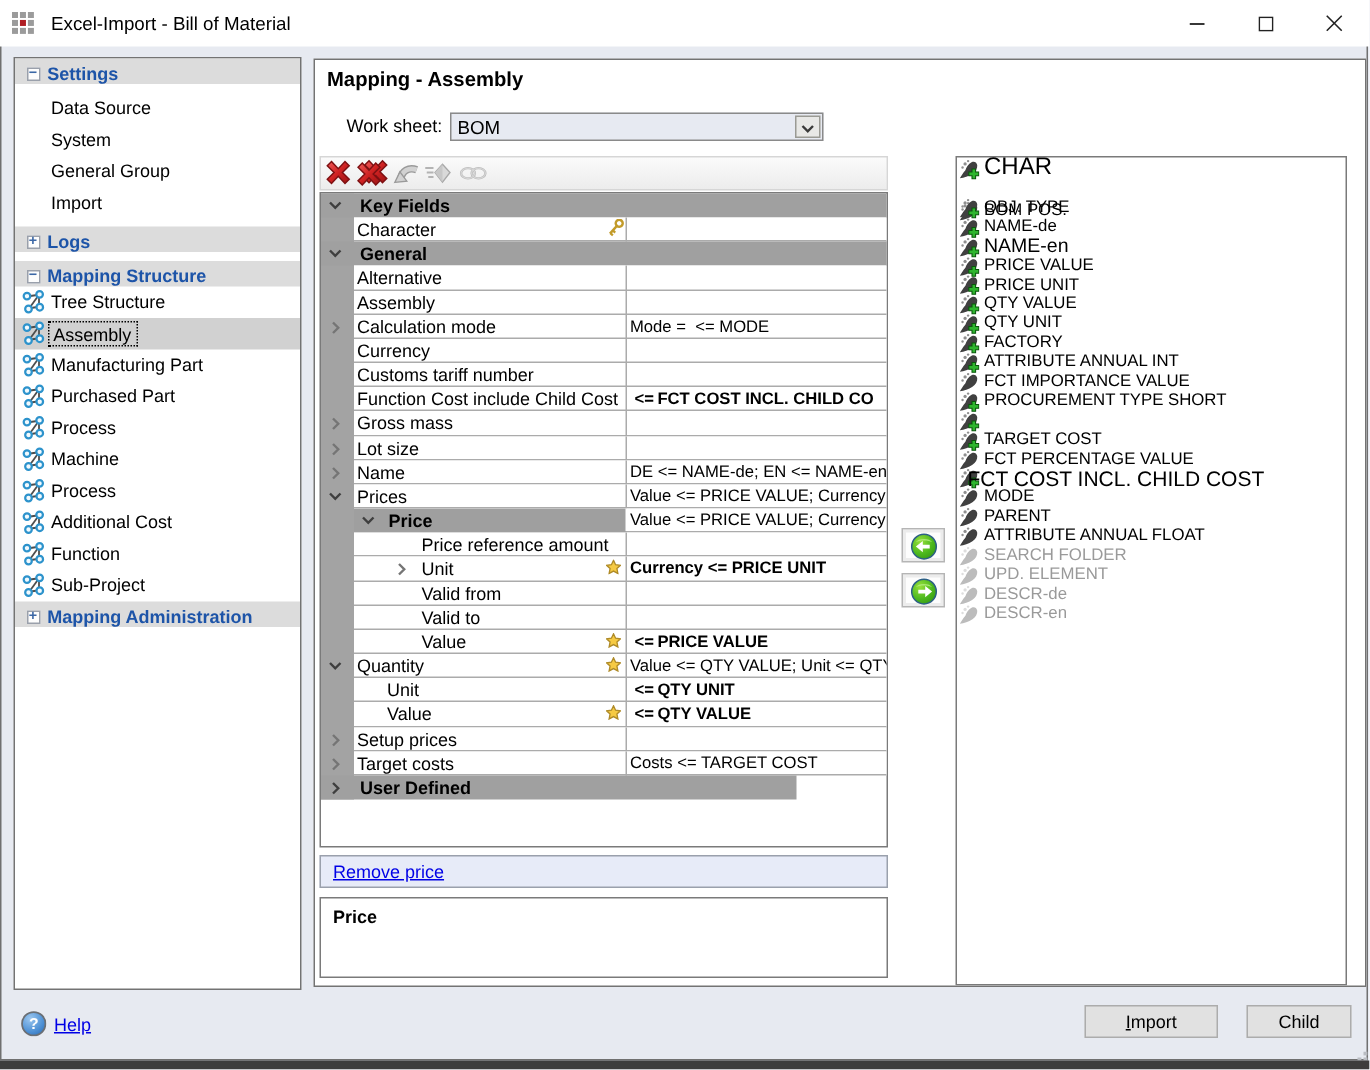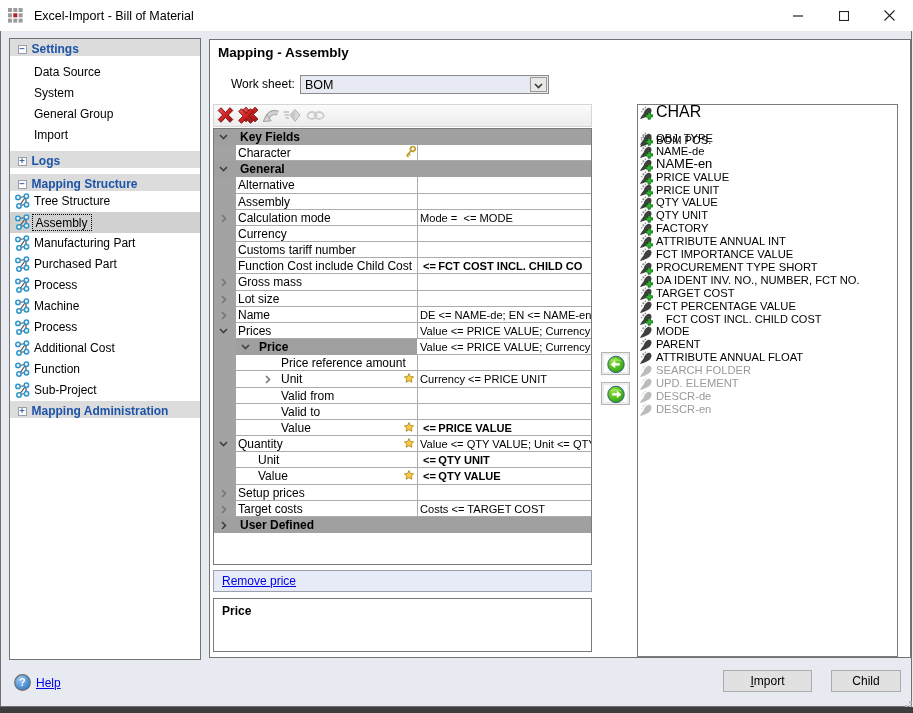--- a/index.html
+++ b/index.html
@@ -480,21 +480,21 @@
   </div>
 <div class="gridrow" style="left:214px;top:371.40px;width:377px;height:16.16px">
     <div style="position:absolute;left:22px;top:0;right:0;height:16.16px;border-bottom:1px solid #ababab;background:#fff"></div>
     <div style="position:absolute;left:67px;top:1px;font-size:12px;line-height:15px">Unit</div>
     <div style="position:absolute;left:203px;top:0;width:1px;height:16.16px;background:#ababab"></div>
     <span style="position:absolute;left:190px;top:2px">
       <svg width="10" height="10" viewBox="0 0 10 10" style="">
         <path d="M5,0.6 L6.4,3.5 L9.6,3.9 L7.3,6 L7.9,9.3 L5,7.7 L2.1,9.3 L2.7,6 L0.4,3.9 L3.6,3.5 Z" fill="#f6ca43" stroke="#af8b28" stroke-width="0.9"></path>
       </svg>
     </span>
-    <div class="val" style="font-weight:normal;padding-left:3px;top:1px">Currency &lt;= PRICE UNIT</div>
+    <div class="val" style="font-weight:bold;padding-left:3px;top:1px">Currency &lt;= PRICE UNIT</div>
     <span style="position:absolute;left:51px;top:4px">
       <svg width="6" height="9" viewBox="0 0 6 9" style="">
         <polyline points="1,1 4.5,4.5 1,8" fill="none" stroke="#757575" stroke-width="1.6"></polyline>
       </svg>
     </span>
   </div>
 <div class="gridrow" style="left:214px;top:387.56px;width:377px;height:16.16px">
     <div style="position:absolute;left:22px;top:0;right:0;height:16.16px;border-bottom:1px solid #ababab;background:#fff"></div>
     <div style="position:absolute;left:67px;top:1px;font-size:12px;line-height:15px">Valid from</div>
     <div style="position:absolute;left:203px;top:0;width:1px;height:16.16px;background:#ababab"></div>
@@ -562,21 +562,21 @@
     <div style="position:absolute;left:22px;top:0;right:0;height:16.16px;border-bottom:1px solid #ababab;background:#fff"></div>
     <div style="position:absolute;left:24px;top:1px;font-size:12px;line-height:15px">Target costs</div>
     <div style="position:absolute;left:203px;top:0;width:1px;height:16.16px;background:#ababab"></div>
     <div class="val" style="font-weight:normal;padding-left:3px;top:1px">Costs &lt;= TARGET COST</div>
     <span style="position:absolute;left:7px;top:4px">
       <svg width="6" height="9" viewBox="0 0 6 9" style="">
         <polyline points="1,1 4.5,4.5 1,8" fill="none" stroke="#757575" stroke-width="1.6"></polyline>
       </svg>
     </span>
   </div>
-<div class="gridrow" style="left:214px;top:516.84px;width:377px;height:16.16px">
+<div class="gridrow" style="left:214px;top:516.84px;width:317px;height:16.16px">
     <div style="position:absolute;left:0;top:0;width:100%;height:16.16px;background:#a0a0a0"></div>
     <div style="position:absolute;left:26px;top:1px;font-size:12px;font-weight:bold;line-height:15px">User Defined</div>
     <span style="position:absolute;left:7px;top:4px">
       <svg width="6" height="9" viewBox="0 0 6 9" style="">
         <polyline points="1,1 4.5,4.5 1,8" fill="none" stroke="#3f3f3f" stroke-width="1.6"></polyline>
       </svg>
     </span>
   </div>
 <div class="abs" style="left:601px;top:352px;width:29px;height:23px;background:#fdfdfd;border:1px solid #b5b5b5;box-shadow:inset 0 0 0 2px #ececec">
     <span style="position:absolute;left:5px;top:1.5px">
@@ -768,21 +768,20 @@
 <div class="abs" style="left:639px;top:273.70px;width:256px;height:12.9px">
     <span style="position:absolute;left:0;top:0;width:14px;height:14px">
       <svg width="14" height="14" viewBox="0 0 14 14" style="position:absolute;left:0;top:0">
         <path d="M0.9,12.9 C1.8,11.3 3.0,9.3 4.6,7.5 C5.2,5.4 6.6,3.3 8.7,2.1 C10.7,1.2 12.3,2.3 12.5,4.2 C12.7,6.3 11.4,8.5 9.3,9.8 C6.8,11.4 3.7,12.6 0.9,12.9 Z" fill="#404040"></path>
         <circle cx="4.4" cy="3.3" r="1.1" fill="#8f8f8f"></circle>
         <circle cx="2.7" cy="5.7" r="0.8" fill="#8f8f8f"></circle>
         <circle cx="6.4" cy="1.4" r="0.8" fill="#8f8f8f"></circle>
         <path d="M9.0,6.6 h2.4 v2.1 h2.1 v2.4 h-2.1 v2.1 h-2.4 v-2.1 h-2.1 v-2.4 h2.1 Z" fill="#2eb52e" stroke="#09560b" stroke-width="0.7"></path>
       </svg>
     </span>
-    <span style="position:absolute;left:17px;top:0.2px;font-size:11.2px;line-height:12.9px;white-space:nowrap;color:#000">DA IDENT INV. NO., NUMBER, FCT NO.</span>
   </div>
 <div class="abs" style="left:639px;top:286.60px;width:256px;height:12.9px">
     <span style="position:absolute;left:0;top:0;width:14px;height:14px">
       <svg width="14" height="14" viewBox="0 0 14 14" style="position:absolute;left:0;top:0">
         <path d="M0.9,12.9 C1.8,11.3 3.0,9.3 4.6,7.5 C5.2,5.4 6.6,3.3 8.7,2.1 C10.7,1.2 12.3,2.3 12.5,4.2 C12.7,6.3 11.4,8.5 9.3,9.8 C6.8,11.4 3.7,12.6 0.9,12.9 Z" fill="#404040"></path>
         <circle cx="4.4" cy="3.3" r="1.1" fill="#8f8f8f"></circle>
         <circle cx="2.7" cy="5.7" r="0.8" fill="#8f8f8f"></circle>
         <circle cx="6.4" cy="1.4" r="0.8" fill="#8f8f8f"></circle>
         <path d="M9.0,6.6 h2.4 v2.1 h2.1 v2.4 h-2.1 v2.1 h-2.4 v-2.1 h-2.1 v-2.4 h2.1 Z" fill="#2eb52e" stroke="#09560b" stroke-width="0.7"></path>
       </svg>
@@ -803,21 +802,21 @@
 <div class="abs" style="left:639px;top:312.40px;width:256px;height:12.9px">
     <span style="position:absolute;left:0;top:0;width:14px;height:14px">
       <svg width="14" height="14" viewBox="0 0 14 14" style="position:absolute;left:0;top:0">
         <path d="M0.9,12.9 C1.8,11.3 3.0,9.3 4.6,7.5 C5.2,5.4 6.6,3.3 8.7,2.1 C10.7,1.2 12.3,2.3 12.5,4.2 C12.7,6.3 11.4,8.5 9.3,9.8 C6.8,11.4 3.7,12.6 0.9,12.9 Z" fill="#404040"></path>
         <circle cx="4.4" cy="3.3" r="1.1" fill="#8f8f8f"></circle>
         <circle cx="2.7" cy="5.7" r="0.8" fill="#8f8f8f"></circle>
         <circle cx="6.4" cy="1.4" r="0.8" fill="#8f8f8f"></circle>
         <path d="M9.0,6.6 h2.4 v2.1 h2.1 v2.4 h-2.1 v2.1 h-2.4 v-2.1 h-2.1 v-2.4 h2.1 Z" fill="#2eb52e" stroke="#09560b" stroke-width="0.7"></path>
       </svg>
     </span>
-    <span style="position:absolute;left:27px;top:0.2px;font-size:11px;line-height:12.9px;white-space:nowrap;color:#000">FCT COST INCL. CHILD COST</span>
+    <span style="position:absolute;left:6px;top:0.2px;font-size:14px;line-height:12.9px;white-space:nowrap;color:#000">FCT COST INCL. CHILD COST</span>
   </div>
 <div class="abs" style="left:639px;top:325.30px;width:256px;height:12.9px">
     <span style="position:absolute;left:0;top:0;width:14px;height:14px">
       <svg width="14" height="14" viewBox="0 0 14 14" style="position:absolute;left:0;top:0">
         <path d="M0.9,12.9 C1.8,11.3 3.0,9.3 4.6,7.5 C5.2,5.4 6.6,3.3 8.7,2.1 C10.7,1.2 12.3,2.3 12.5,4.2 C12.7,6.3 11.4,8.5 9.3,9.8 C6.8,11.4 3.7,12.6 0.9,12.9 Z" fill="#404040"></path>
         <circle cx="4.4" cy="3.3" r="1.1" fill="#8f8f8f"></circle>
         <circle cx="2.7" cy="5.7" r="0.8" fill="#8f8f8f"></circle>
         <circle cx="6.4" cy="1.4" r="0.8" fill="#8f8f8f"></circle>
       </svg>
     </span>

